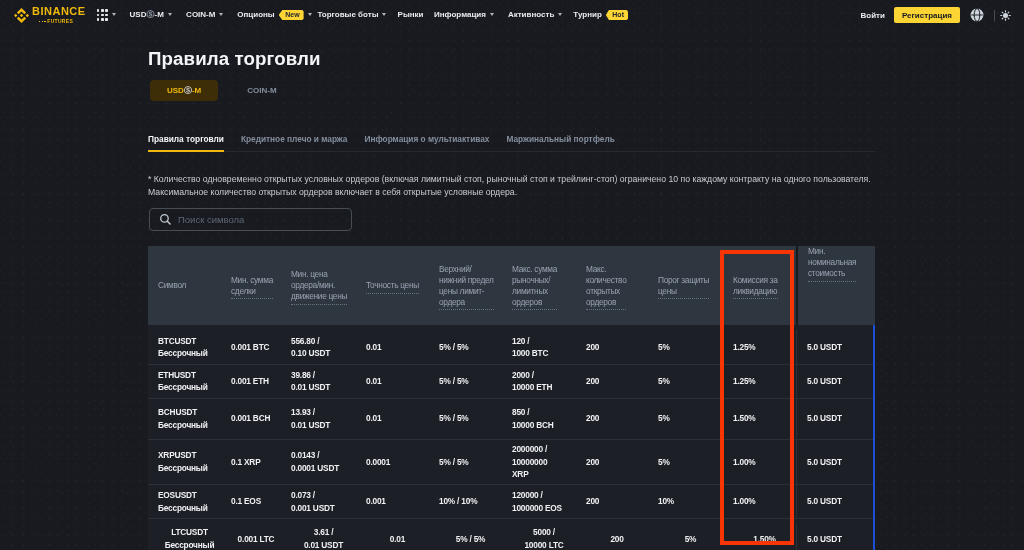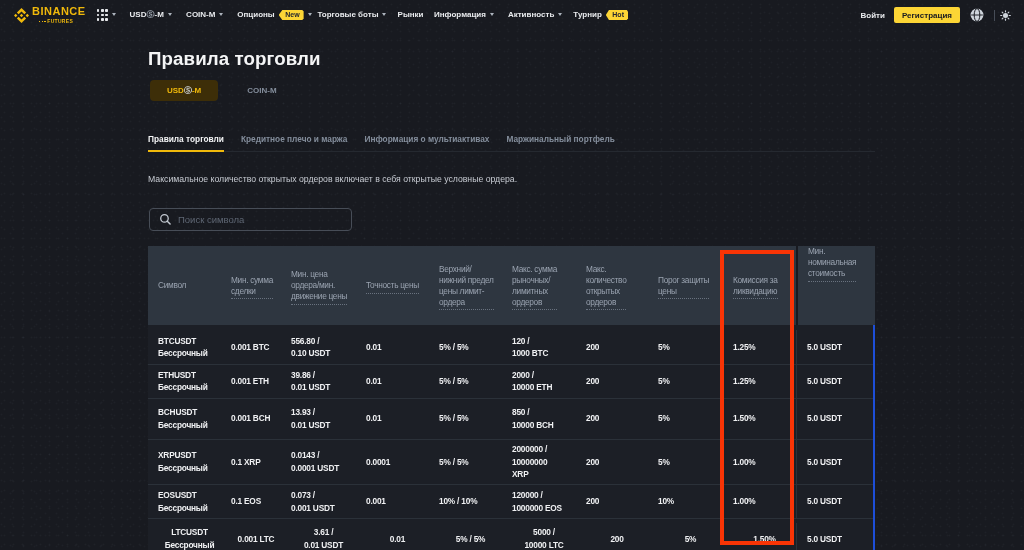--- a/index.html
+++ b/index.html
@@ -200,20 +200,21 @@
   </div>
 
 <div class="tabs">
     <div class="tab active">Правила торговли</div>
     <div class="tab">Кредитное плечо и маржа</div>
     <div class="tab">Информация о мультиактивах</div>
     <div class="tab">Маржинальный портфель</div>
   </div>
 
 <div class="note">
+  <div>* Количество одновременно открытых условных ордеров (включая лимитный стоп, рыночный стоп и трейлинг-стоп) ограничено 10 по каждому контракту на одного пользователя.</div>
   <div>Максимальное количество открытых ордеров включает в себя открытые условные ордера.</div>
 </div>
 
 <div class="search">
   <svg width="12.5" height="12.5" viewBox="0 0 24 24">
     <circle cx="10.5" cy="10.5" r="7.2" fill="none" stroke="#c3c9d1" stroke-width="2.5"></circle>
     <line x1="15.9" y1="15.9" x2="21.3" y2="21.3" stroke="#c3c9d1" stroke-width="2.8" stroke-linecap="round"></line>
   </svg>
   <input type="text" placeholder="Поиск символа" style="">
 </div>

